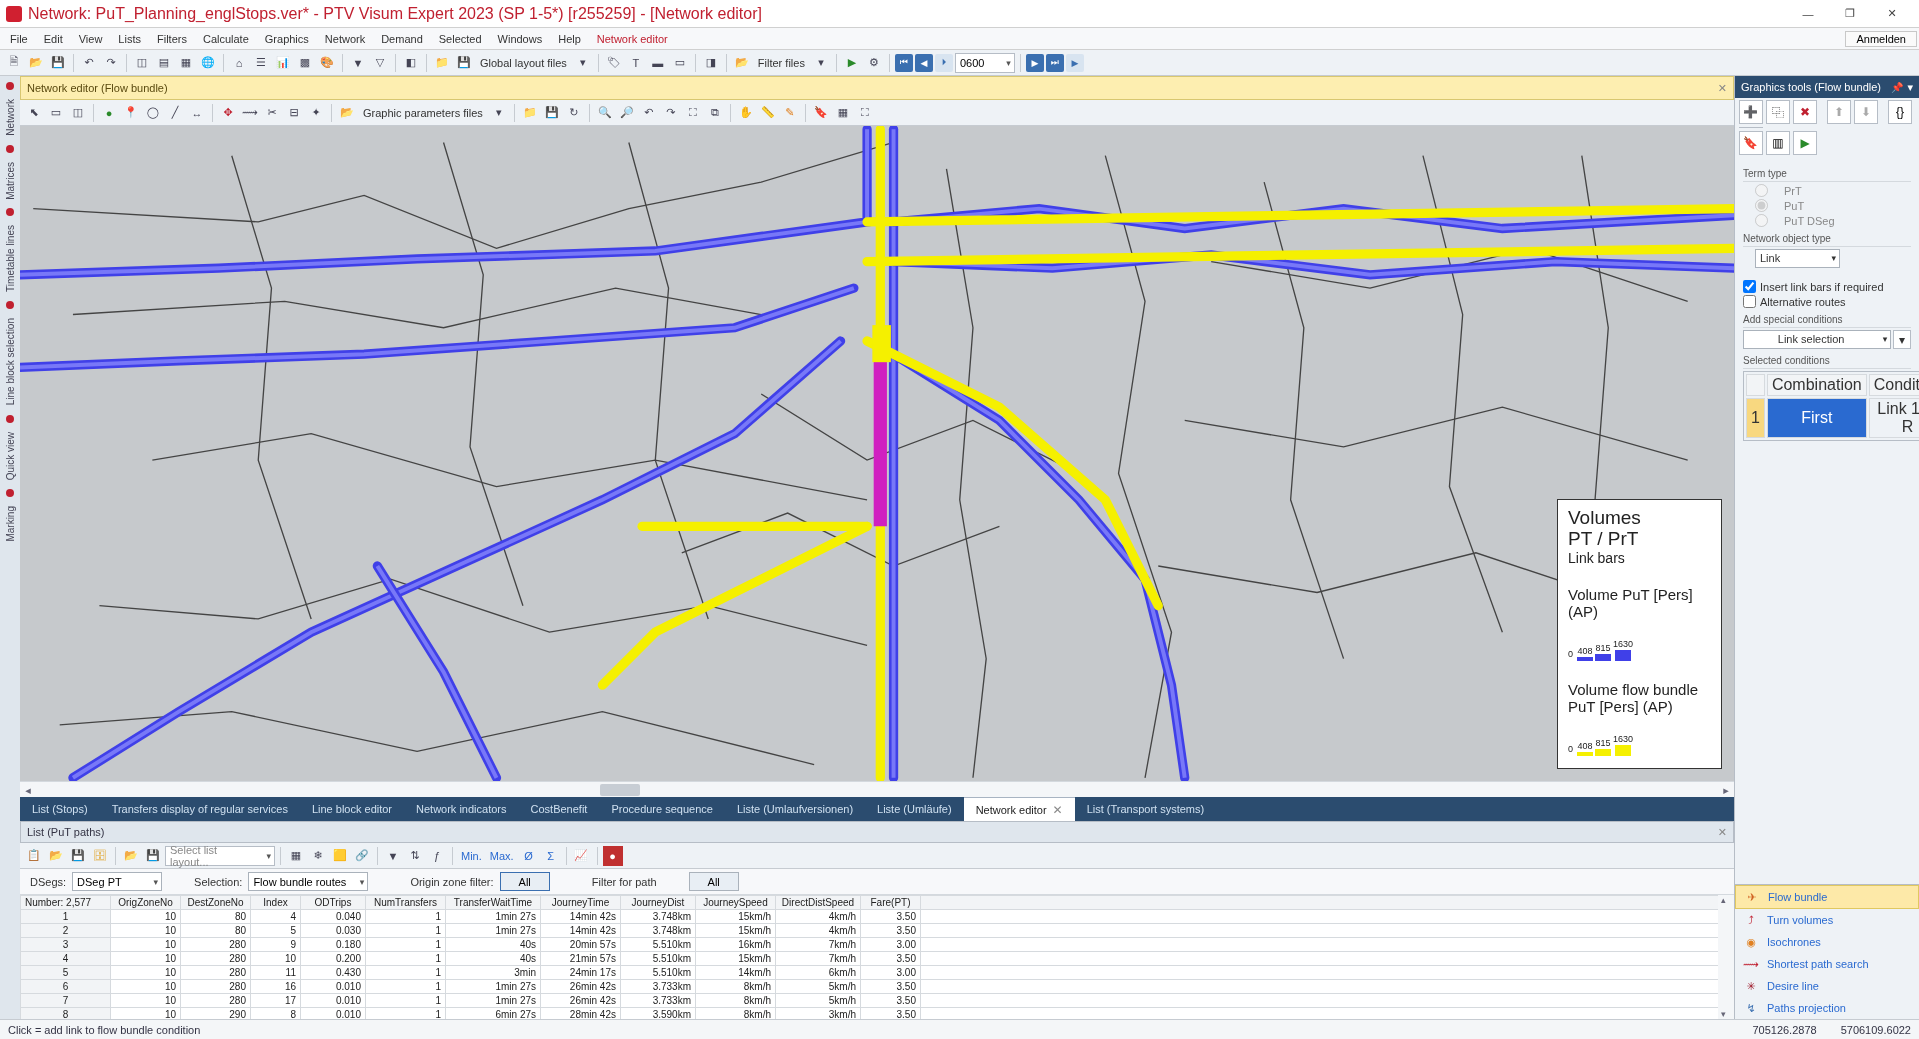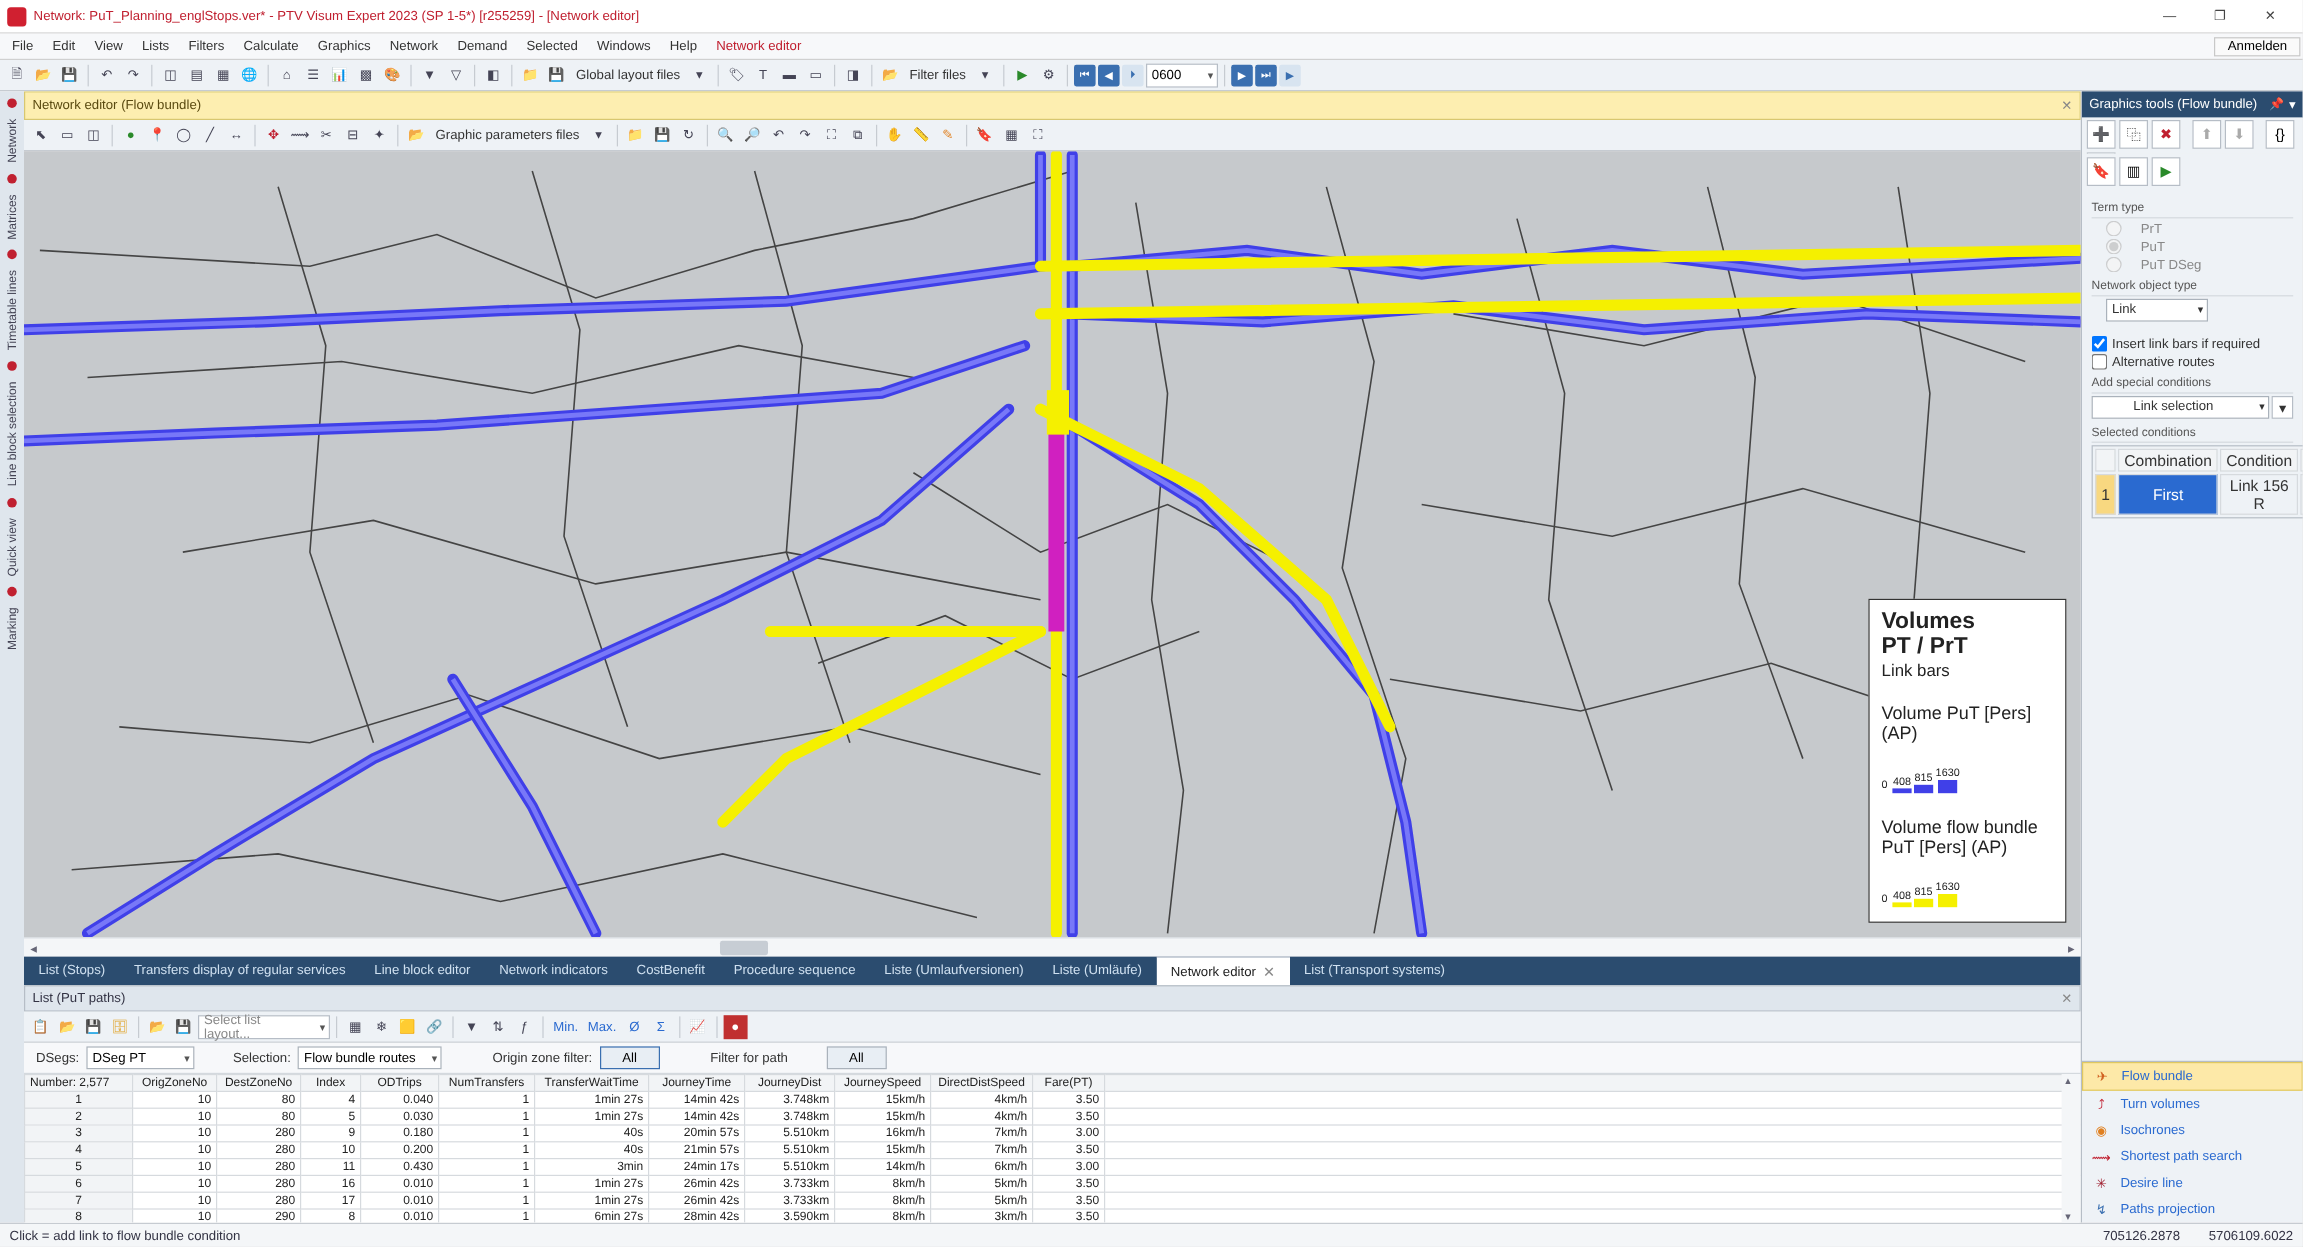--- a/index.html
+++ b/index.html
@@ -1,19 +1,19 @@
 <!DOCTYPE html>
 <html><head>
 <meta charset="utf-8">
 <style>
 * { box-sizing: border-box; margin: 0; padding: 0; font-family: "Segoe UI", Tahoma, sans-serif; font-size: 11px; }
 body { background: #f0f0f0; width: 1919px; height: 1039px; overflow: hidden; display: flex; flex-direction: column; }
 .titlebar { height: 28px; background: #fff; display: flex; align-items: center; padding: 0 6px; border-bottom: 1px solid #d0d0d0; }
 .titlebar .app-icon { width: 16px; height: 16px; background: #d02030; border-radius: 3px; margin-right: 6px; }
-.titlebar .title { color: #c02030; font-size: 11px; flex: 0 0 auto; }
+.titlebar .title { color: #c02030; font-size: 16px; flex: 0 0 auto; }
 .titlebar .spacer { flex: 1; }
 .winbtn { width: 42px; height: 28px; display: flex; align-items: center; justify-content: center; color: #444; }
 .menubar { height: 22px; background: #f7f8fa; display: flex; align-items: center; padding: 0 2px; gap: 0; border-bottom: 1px solid #d0d0d0; }
 .menubar .m { padding: 2px 8px; color: #333; cursor: default; }
 .menubar .m.active { color: #c02030; }
 .menubar .login { margin-left: auto; border: 1px solid #c8c8c8; padding: 1px 10px; background: #fafafa; }
 .toolbar { height: 26px; background: #eef2f6; display: flex; align-items: center; padding: 0 4px; gap: 2px; border-bottom: 1px solid #c6cbd1; }
 .tb { width: 20px; height: 20px; display: flex; align-items: center; justify-content: center; border: 1px solid transparent; color: #445; }
 .tbsep { width: 1px; height: 18px; background: #c6cbd1; margin: 0 3px; }
 .tb-label { padding: 0 4px; color: #333; }
@@ -25,21 +25,21 @@
 .left-dock { width: 20px; background: #dfe6ed; display: flex; flex-direction: column; align-items: center; padding-top: 4px; gap: 0; }
 .dock-tab { writing-mode: vertical-rl; transform: rotate(180deg); padding: 6px 2px; color: #445; border: 1px solid transparent; font-size: 10px; }
 .dock-dot { width: 8px; height: 8px; background: #c02030; border-radius: 50%; margin: 2px 0; }
 .center { flex: 1; display: flex; flex-direction: column; overflow: hidden; }
 .ne-header { height: 24px; background: #fdeeb0; border: 1px solid #d8c770; display: flex; align-items: center; padding: 0 6px; color: #5a4a10; }
 .ne-header .close { margin-left: auto; color: #888; }
 .ne-toolbar { height: 26px; background: #eef2f6; border-bottom: 1px solid #c6cbd1; display: flex; align-items: center; padding: 0 4px; gap: 2px; }
 .map-area { flex: 1; background: #c6c9cc; position: relative; overflow: hidden; }
 .map-svg { position: absolute; inset: 0; width: 100%; height: 100%; }
 .legend-box { position: absolute; right: 12px; bottom: 12px; width: 165px; background: #fff; border: 1px solid #333; padding: 8px 10px 12px 10px; }
-.legend-box h1 { font-size: 19px; font-weight: 700; color: #222; line-height: 1.1; }
+.legend-box h1 { font-size: 19px; font-weight: 400; color: #222; line-height: 1.1; }
 .legend-box h2 { font-size: 14px; font-weight: 400; color: #222; margin-bottom: 6px; }
 .legend-box .lbl { font-size: 15px; color: #222; margin: 20px 0; }
 .bar-row { display: flex; align-items: flex-end; gap: 2px; }
 .bar-seg { display: flex; flex-direction: column; align-items: center; }
 .bar-seg .n { font-size: 9px; color: #222; line-height: 1; }
 .bar-seg .b { margin-top: 1px; }
 .zero { font-size: 9px; color: #222; align-self: flex-end; margin-bottom: 2px; margin-right: 2px;}
 .scroll-h { height: 16px; background: #f4f6f8; border-top: 1px solid #d4d9de; position: relative; }
 .scroll-h .arr { position: absolute; top: 0; width: 16px; height: 16px; display: flex; align-items: center; justify-content: center; color: #667; }
 .scroll-h .arr.l { left: 0; } .scroll-h .arr.r { right: 0; }
@@ -73,21 +73,21 @@
 .rp-btn { width: 24px; height: 24px; border: 1px solid #b6bdc6; background: #fff; display: flex; align-items: center; justify-content: center; font-size: 12px; }
 .rp-section { padding: 4px 8px; color: #333; }
 .rp-section .sect-label { color: #555; font-size: 10px; margin: 6px 0 2px 0; border-bottom: 1px solid #d4d9de; padding-bottom: 2px; }
 .rp-radio { display: flex; align-items: center; gap: 16px; margin: 2px 0 2px 12px; color: #888; }
 .rp-radio input { accent-color: #888; }
 .rp-check { display: flex; align-items: center; gap: 4px; margin: 2px 0; }
 .rp-combo { width: 85px; height: 19px; border: 1px solid #aab2bb; background: #fff; display: flex; align-items: center; padding: 0 16px 1px 4px; position: relative; margin-left: 12px; }
 .rp-combo::after { content: "▾"; position: absolute; right: 3px; font-size: 9px; }
 .rp-combo.wide { width: 150px; margin-left: 0; }
 .cond-grid { border: 1px solid #b6bdc6; margin-top: 2px; }
-.cond-grid th, .cond-grid td { border: 1px solid #d6dade; font-size: 13px; padding: 1px 4px; text-align: center; }
+.cond-grid th, .cond-grid td { border: 1px solid #d6dade; font-size: 16px; padding: 1px 4px; text-align: center; }
 .cond-grid th { background: #f2f4f6; font-weight: 400; }
 .cond-grid td.sel { background: #2a6ad0; color: #fff; }
 .rp-spacer { flex: 1; }
 .rp-tools { border-top: 1px solid #b6bdc6; }
 .rp-tool { display: flex; align-items: center; gap: 8px; padding: 3px 8px; color: #2a6ad0; cursor: default; }
 .rp-tool.active { background: #fde9a8; border: 1px solid #e0c860; }
 .rp-tool .ic { width: 16px; height: 16px; display: flex; align-items: center; justify-content: center; color: #d06020; }
 svg path.road { stroke: #444; stroke-width: 1; fill: none; }
 svg path.pt { stroke: #4040e8; stroke-width: 7; fill: none; stroke-linecap: round; }
 svg path.pt-in { stroke: #7878f8; stroke-width: 3; fill: none; }

